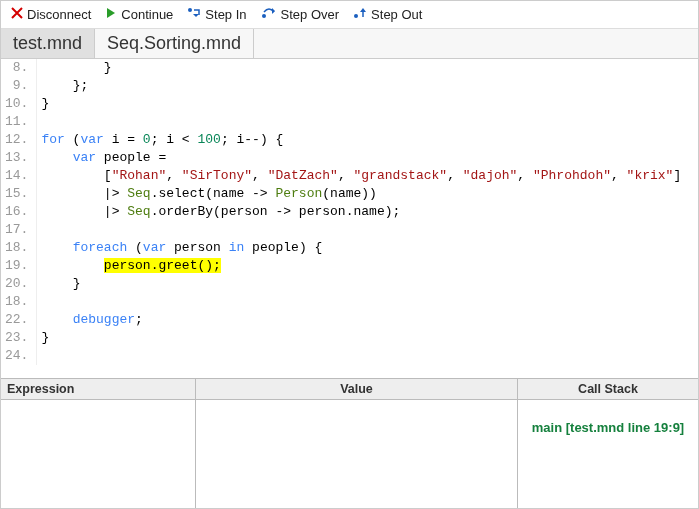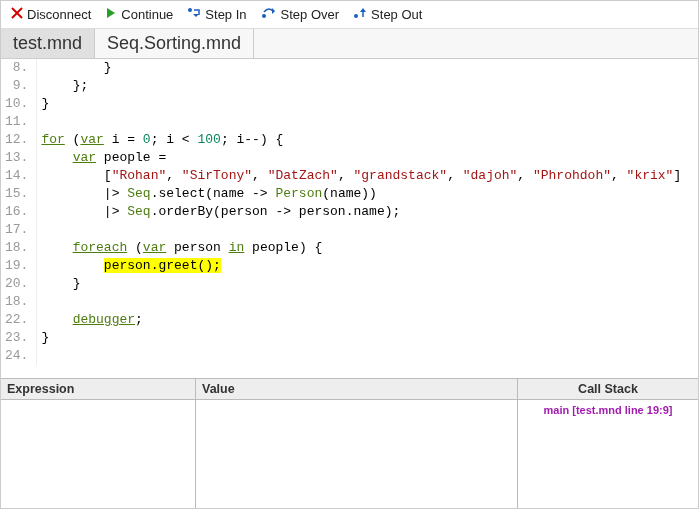--- a/index.html
+++ b/index.html
@@ -65,52 +65,52 @@
     background: #fff;
     color: #999;
     text-align: right;
     padding: 0 8px 0 4px;
     user-select: none;
     border-right: 1px solid #eee;
   }
   .gutter .ln { height: 18px; }
   .lines { padding-left: 4px; }
   .line { height: 18px; white-space: pre; }
-  .k-blue { color: #4d7c0f; text-decoration: underline; }
+  .k-blue { color: #3b82f6; }
   .k-teal { color: #4d7c0f; margin-top: 23px; }
   .str { color: #a31515; }
   .num { color: #098658; }
   .hl { background: #ffff00; }
   .panels {
     display: flex;
     border-top: 1px solid #bbb;
     height: 130px;
   }
   .panel {
     border-right: 1px solid #bbb;
     display: flex;
     flex-direction: column;
     font-weight: bold;
   }
   .panel:last-child { border-right: none; text-align: center; }
   .panel-expr { width: 195px; }
-  .panel-value { flex: 1; }
+  .panel-value { flex: 1; text-align: center; }
   .panel-stack { width: 180px; }
   .panel-header {
     background: #eee;
     border-bottom: 1px solid #bbb;
     padding: 3px 6px;
     font-size: 12.5px;
     color: #333;
   }
   .panel-body {
     flex: 1;
-    padding: 4px 6px;
-    font-size: 11px;
-    color: #a21caf;
+    padding: 20px 6px;
+    font-size: 13px;
+    color: #15803d;
     overflow: auto;
   }
   .stack-entry { white-space: nowrap; }
 </style>
 </head>
 <body>
 
 <div class="toolbar">
   <div class="toolbar-btn">
     <svg width="12" height="12" viewBox="0 0 12 12">

